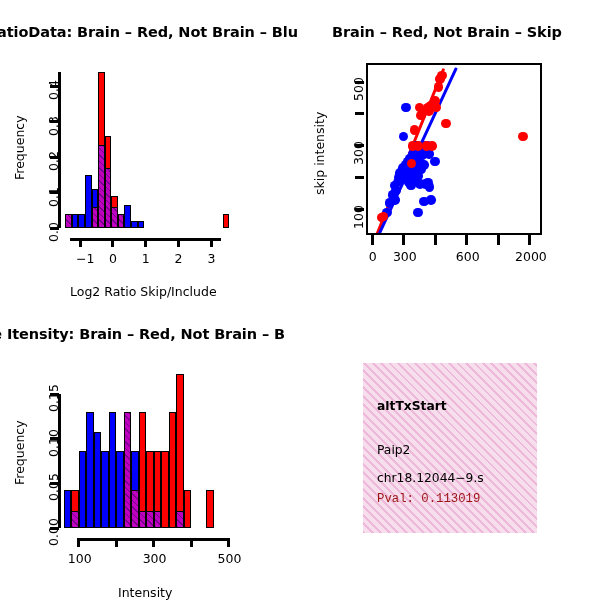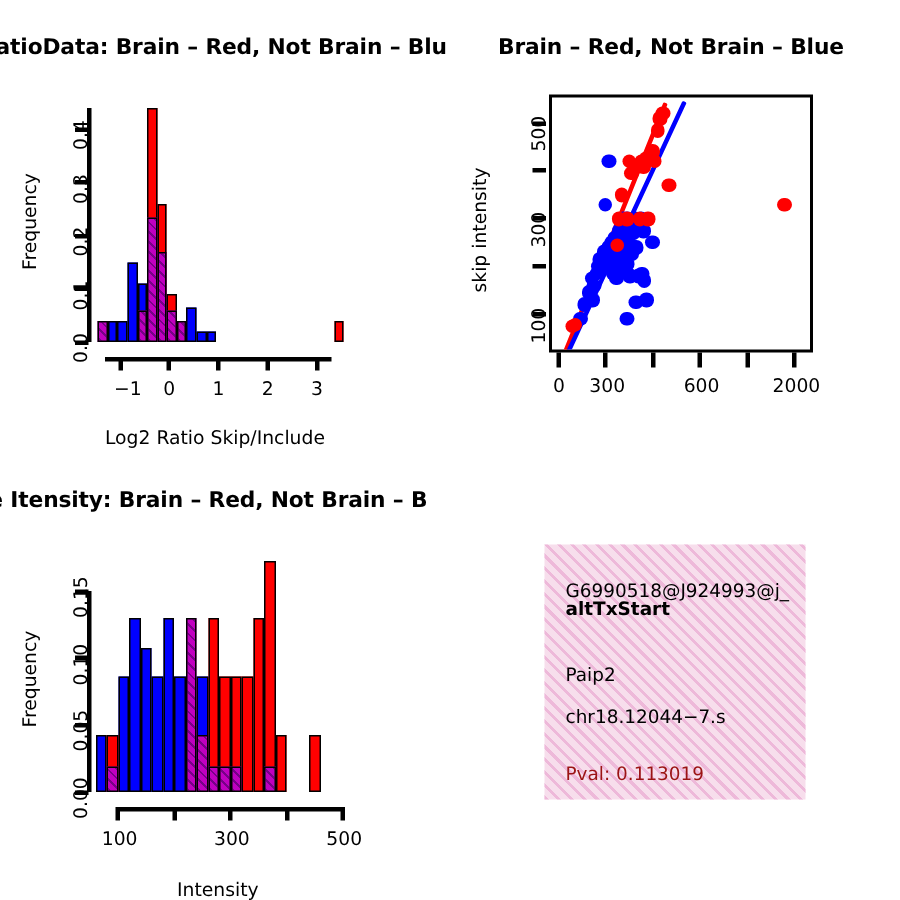--- a/index.html
+++ b/index.html
@@ -100,21 +100,21 @@
     <div class="tick" style="left:144.2169811320755px;top:238px;width:3px;height:9px;"></div>
     <div class="ticklab" style="left:141.7169811320755px;top:251px;">1</div>
     <div class="tick" style="left:177.04716981132074px;top:238px;width:3px;height:9px;"></div>
     <div class="ticklab" style="left:174.54716981132074px;top:251px;">2</div>
     <div class="tick" style="left:209.87735849056605px;top:238px;width:3px;height:9px;"></div>
     <div class="ticklab" style="left:207.37735849056605px;top:251px;">3</div>
   </div>
 
 <div class="panel" style="left:300px;top:0;width:300px;height:300px;">
 
-  <div class="ttl" style="left:32px;top:24px;">Brain – Red, Not Brain – Blue</div>
+  <div class="ttl" style="left:32px;top:24px;">Brain – Red, Not Brain – Skip</div>
 
   <div class="vert" style="left:12px;top:195px;">skip intensity</div>
 
 
   <div class="plotbox" style="left:66px;top:63px;width:176px;height:172px;"></div>
 
   <div id="sc-yaxis"></div>
   <div id="sc-xaxis"></div>
   <div id="sc-data" class="clip" style="left:68px;top:65px;width:172px;height:168px;">
       <div class="fitline red" style="left:9px;top:168.40740740740742px;width:178.5875299227282px;transform:rotate(-68.03956294212853deg);z-index:5;"></div>
@@ -263,18 +263,17 @@
     <div class="ticklab" style="left:67.83870967741936px;top:251px;">100</div>
     <div class="tick" style="left:114.75806451612902px;top:238px;width:3px;height:9px;"></div>
     <div class="tick" style="left:152.17741935483872px;top:238px;width:3px;height:9px;"></div>
     <div class="ticklab" style="left:142.67741935483872px;top:251px;">300</div>
     <div class="tick" style="left:189.59677419354838px;top:238px;width:3px;height:9px;"></div>
     <div class="tick" style="left:227.01612903225808px;top:238px;width:3px;height:9px;"></div>
     <div class="ticklab" style="left:217.51612903225808px;top:251px;">500</div>
   </div>
 
 <div id="infobox">
-    <div class="line" style="top:24px;">G6990518@J924993@j_</div>
     <div class="line" style="top:36px;font-weight:bold;">altTxStart</div>
     <div class="line" style="top:80px;">Paip2</div>
-    <div class="line" style="top:108px;">chr18.12044−7.s</div>
-    <div class="line pval" style="top:146px;">Pval: 0.113019</div>
+    <div class="line" style="top:108px;">chr18.12044−9.s</div>
+    <div class="line pval" style="top:129px;font-family:Liberation Mono, monospace;">Pval: 0.113019</div>
   </div>
 
 </body></html>

